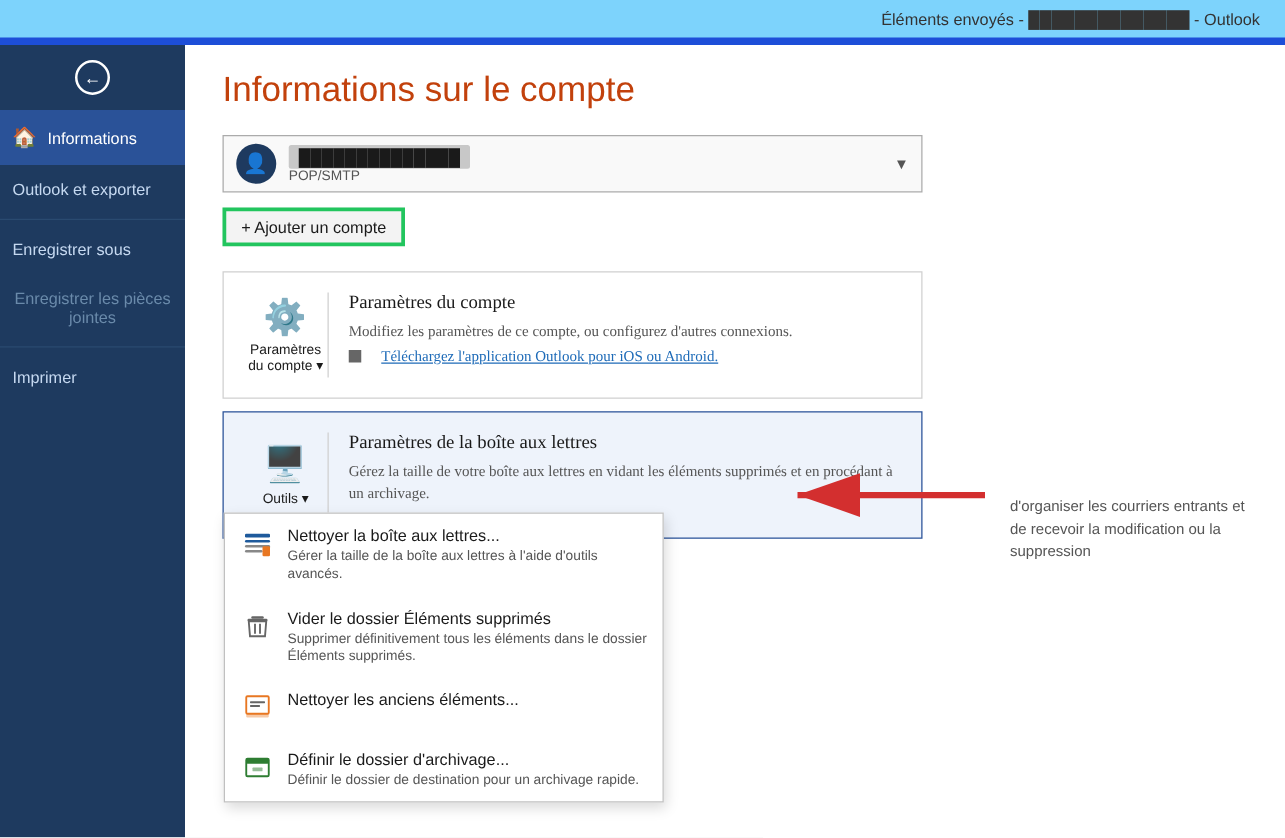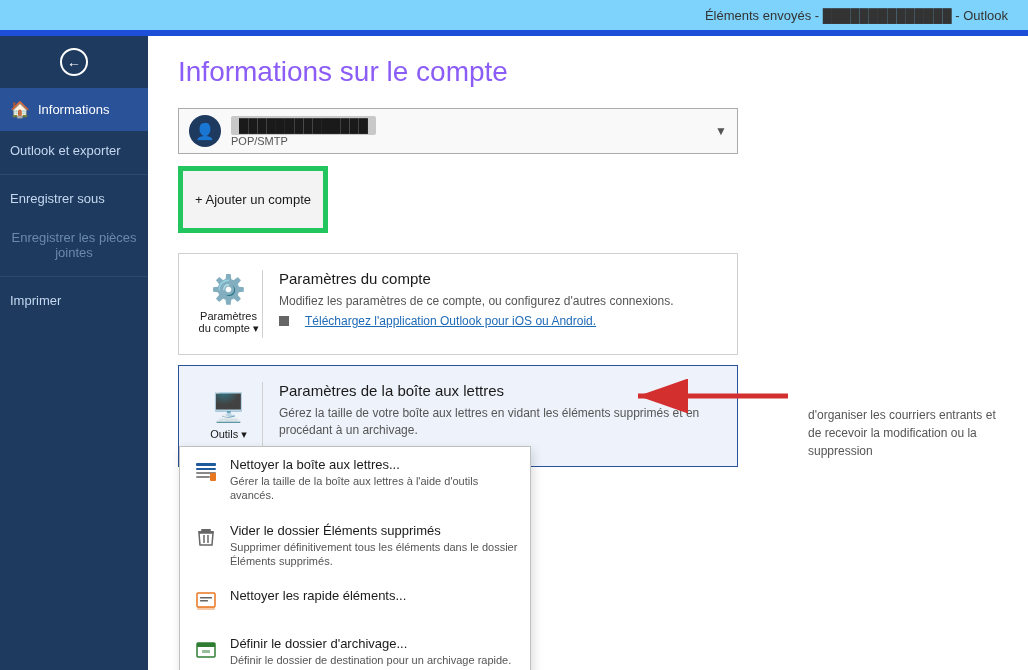--- a/index.html
+++ b/index.html
@@ -89,21 +89,21 @@
       flex: 1;
       background: #fff;
       padding: 20px 30px;
       overflow-y: auto;
       position: relative;
     }
 
     .page-title {
       font-size: 28px;
       font-weight: 300;
-      color: #8b5cf6;
+      color: #c2410c;
       margin-bottom: 20px;
     }
 
     
     .account-selector {
       display: flex;
       align-items: center;
       border: 1px solid #ababab;
       background: #f9f9f9;
       width: 560px;
@@ -148,23 +148,23 @@
     .dropdown-arrow {
       font-size: 12px;
       color: #555;
     }
 
     
     .add-account-btn {
       display: inline-flex;
       align-items: center;
       gap: 6px;
-      border: 5px solid #22c55e;
+      border: 3px solid #22c55e;
       background: #f3f3f3;
-      padding: 21px 12px;
+      padding: 5px 12px;
       font-size: 13px;
       color: #1a1a1a;
       cursor: pointer;
       margin-bottom: 20px;
     }
 
     
     .card {
       display: flex;
       align-items: flex-start;
@@ -197,20 +197,21 @@
       text-align: center;
       gap: 4px;
     }
 
     .card-icon-img {
       font-size: 28px;
     }
 
     .card-content {
       flex: 1;
+      font-family: Liberation Serif, serif;
     }
 
     .card-title {
       font-size: 15px;
       color: #1a1a1a;
       margin-bottom: 6px;
       font-weight: 400;
     }
 
     .card-desc {
@@ -287,21 +288,21 @@
       top: 340px;
       left: 450px;
       z-index: 200;
       pointer-events: none;
     }
 
     
     .right-side-text {
       position: absolute;
       right: 20px;
-      top: 370px;
+      top: 360px;
       font-size: 12px;
       color: #555;
       width: 200px;
       line-height: 1.5;
     }
 
     
     .icon-blue { color: #2a5298; }
   </style>
 </head>
@@ -430,21 +431,21 @@
         <div class="dropdown-menu-item">
           <div class="menu-item-icon">
             <svg width="24" height="24" viewBox="0 0 24 24">
               <rect x="3" y="3" width="18" height="14" rx="1" fill="none" stroke="#e87722" stroke-width="1.5"></rect>
               <rect x="6" y="7" width="12" height="1.5" rx="0.5" fill="#666"></rect>
               <rect x="6" y="10" width="8" height="1.5" rx="0.5" fill="#666"></rect>
               <rect x="3" y="17" width="18" height="3" rx="1" fill="#e87722" opacity="0.4"></rect>
             </svg>
           </div>
           <div class="menu-item-text">
-            <div class="menu-item-title">Nettoyer les rapide éléments...</div>
+            <div class="menu-item-title">Nettoyer les anciens éléments...</div>
           </div>
         </div>
 
         <div class="dropdown-menu-item">
           <div class="menu-item-icon">
             <svg width="24" height="24" viewBox="0 0 24 24">
               <rect x="3" y="5" width="18" height="14" rx="1" fill="none" stroke="#2e7d32" stroke-width="1.5"></rect>
               <rect x="3" y="5" width="18" height="4" rx="1" fill="#2e7d32"></rect>
               <rect x="8" y="12" width="8" height="3" rx="0.5" fill="#2e7d32" opacity="0.5"></rect>
             </svg>

